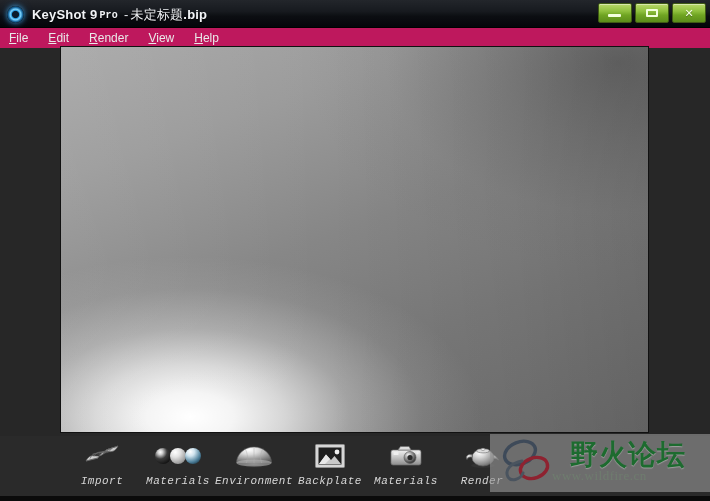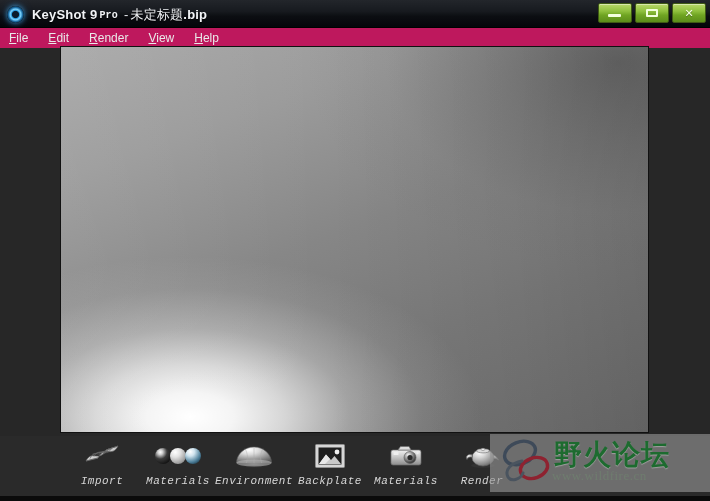--- a/index.html
+++ b/index.html
@@ -224,21 +224,21 @@
     pointer-events: none;
     overflow: hidden;
   }
   .wm-logo {
     position: absolute;
     left: 6px; top: 3px;
     width: 62px; height: 52px;
   }
   .wm-cjk {
     position: absolute;
-    left: 64px; top: 2px;
+    left: 80px; top: 2px;
     color: #1d6b2f;
     font-size: 28px;
     font-weight: bold;
     letter-spacing: 1px;
     font-family: "DejaVu Sans", sans-serif;
     text-shadow: 0 1px 1px rgba(255,255,255,0.35);
     white-space: nowrap;
   }
   .wm-url {
     position: absolute;

